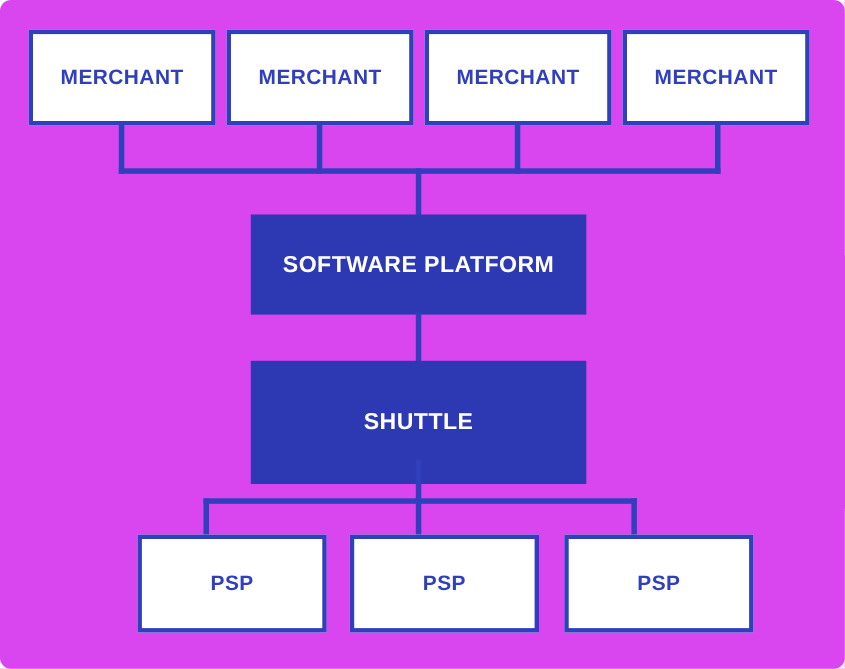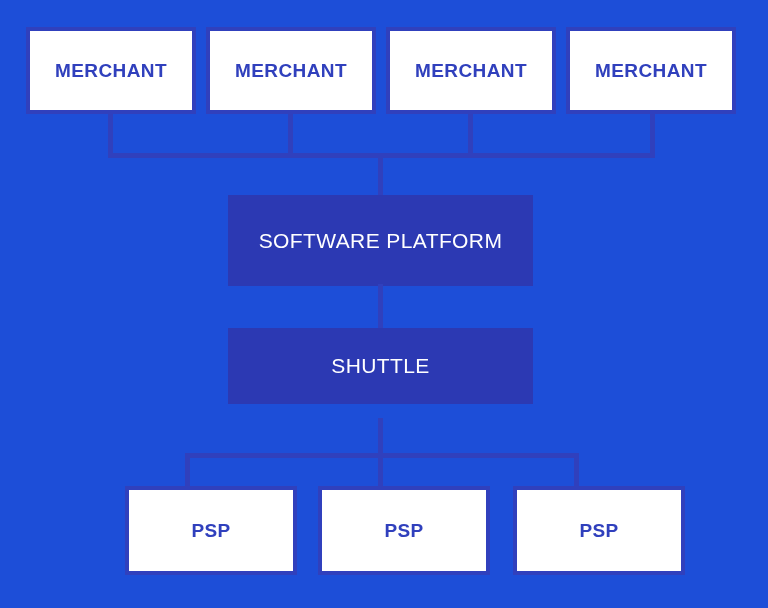--- a/index.html
+++ b/index.html
@@ -10,42 +10,43 @@
     width: 768px;
     height: 608px;
     background: #fdfdfe;
     font-family: "Liberation Sans", sans-serif;
     overflow: hidden;
   }
   #diagram {
     position: relative;
     width: 768px;
     height: 608px;
-    background: #1d4ed8;
+    background: #d946ef;
+    border-radius: 10px;
   }
   .node {
     position: absolute;
     box-sizing: border-box;
     display: flex;
     align-items: center;
     justify-content: center;
     text-align: center;
     letter-spacing: 0.4px;
   }
   .node-outline {
     background: #ffffff;
     border: 4px solid #3040bd;
     color: #3040bd;
     font-weight: bold;
   }
   .node-filled {
     background: #2c39b3;
     border: 0;
     color: #ffffff;
-    font-weight: normal;
+    font-weight: bold;
   }
   .merchant {
     width: 170px;
     height: 87px;
     top: 27px;
     font-size: 19px;
   }
   .m1 { left: 26px; }
   .m2 { left: 206px; }
   .m3 { left: 386px; }
@@ -55,21 +56,21 @@
     left: 228px;
     top: 195px;
     width: 305px;
     height: 91px;
     font-size: 21px;
   }
   .shuttle {
     left: 228px;
     top: 328px;
     width: 305px;
-    height: 76px;
+    height: 112px;
     font-size: 21px;
   }
 
   .psp {
     width: 172px;
     height: 89px;
     top: 486px;
     font-size: 19px;
     margin-left: 24px;
   }

